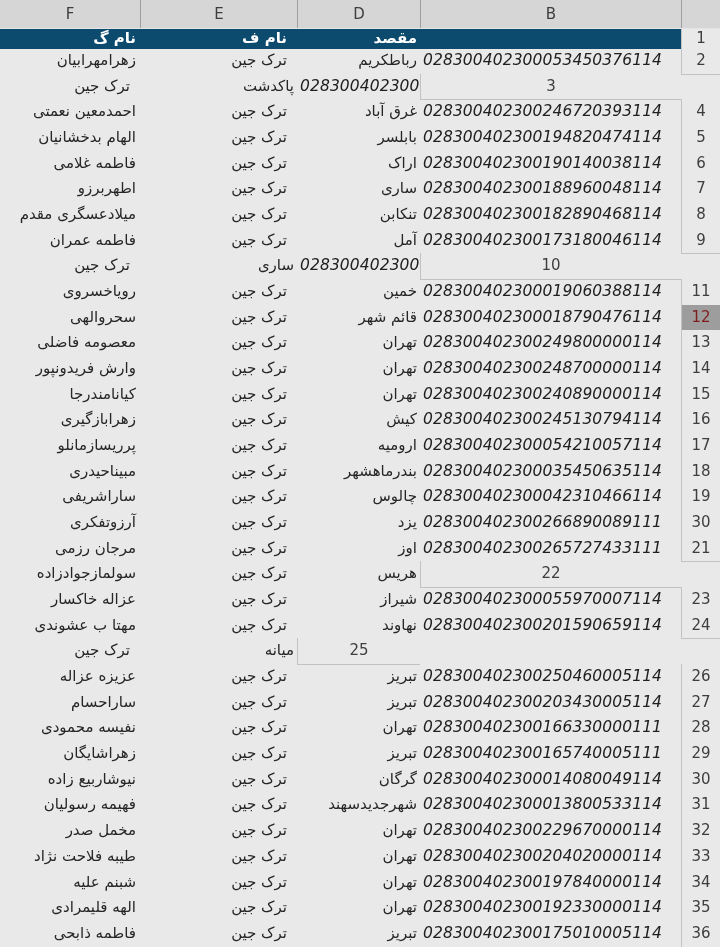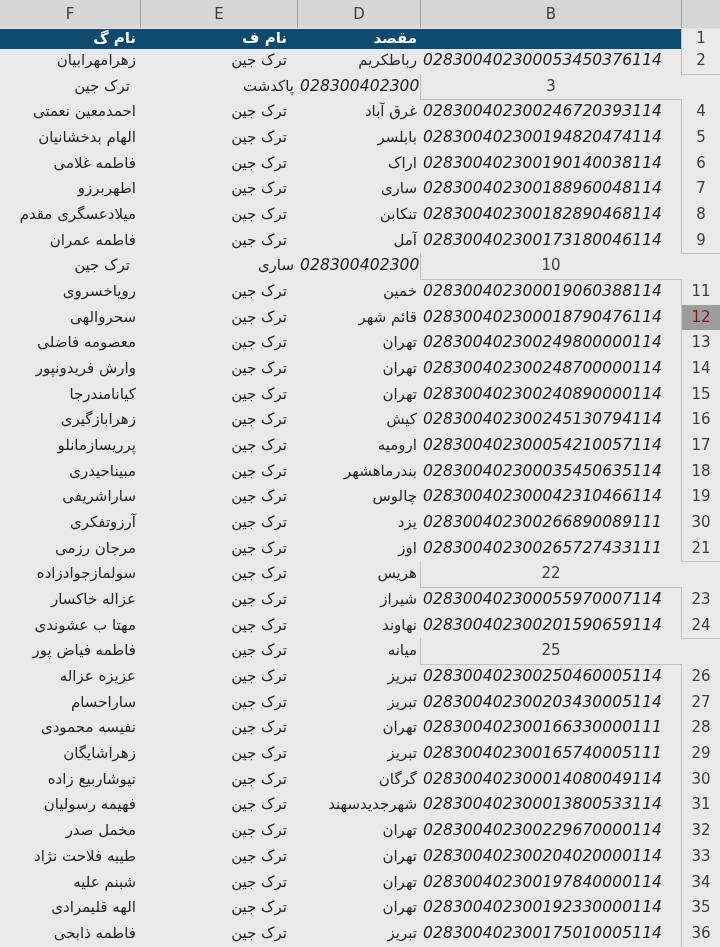--- a/index.html
+++ b/index.html
@@ -258,21 +258,20 @@
     <div class="rownum">23</div>
   </div>
       <div class="grid-row row">
     <div class="cell name rtl">مهتا ب عشوندی</div>
     <div class="cell first rtl">ترک جین</div>
     <div class="cell dest rtl">نهاوند</div>
     <div class="cell code">028300402300201590659114</div>
     <div class="rownum">24</div>
   </div>
       <div class="grid-row row">
-    <div class="cell name rtl">فاطمه فیاض پور</div>
     <div class="cell first rtl">ترک جین</div>
     <div class="cell dest rtl">میانه</div>
     <div class="rownum">25</div>
   </div>
       <div class="grid-row row">
     <div class="cell name rtl">عزیزه عزاله</div>
     <div class="cell first rtl">ترک جین</div>
     <div class="cell dest rtl">تبریز</div>
     <div class="cell code">028300402300250460005114</div>
     <div class="rownum">26</div>

